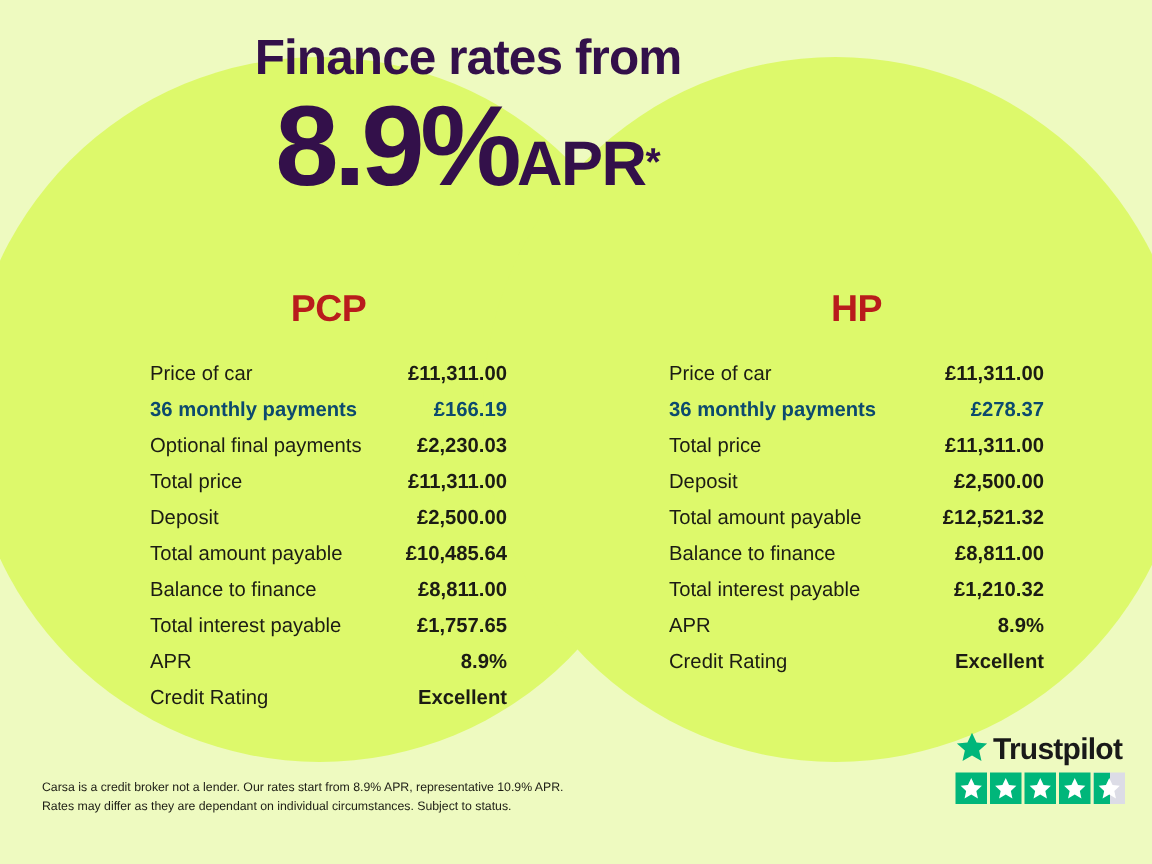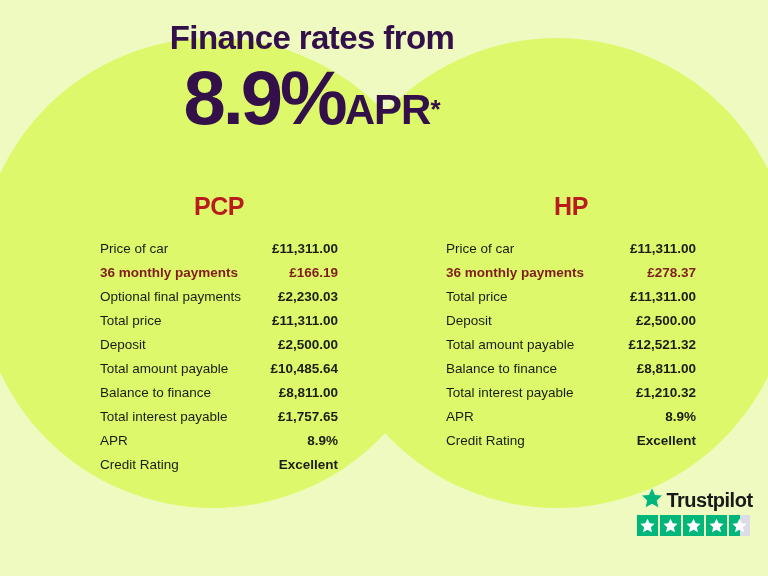--- a/index.html
+++ b/index.html
@@ -118,21 +118,21 @@
     align-items: baseline;
     font-size: 13.5px;
     color: #1c1c14;
     padding: 3.6px 0;
     line-height: 1.25;
     white-space: nowrap;
   }
   .row.bold .row-label,
   .row.bold .row-value {
     font-weight: bold;
-    color: #7f1d1d;
+    color: #0c4a6e;
   }
   .row-label { text-align: left; }
   .row-value { text-align: right; padding-left: 8px; font-weight: bold; }
 
   
   .disclaimer {
     position: absolute;
     left: 28px;
     top: 519px;
     width: 420px;
@@ -146,21 +146,21 @@
   .trustpilot {
     position: absolute;
     left: 637px;
     top: 488px;
     width: 120px;
     z-index: 6;
   }
   .tp-wordmark {
     display: flex;
     align-items: center;
-    justify-content: center;
+    justify-content: flex-start;
     gap: 3px;
     height: 24px;
   }
   .tp-name {
     font-size: 20px;
     font-weight: bold;
     color: #191919;
     letter-spacing: -0.5px;
   }
   .tp-stars {
@@ -290,20 +290,24 @@
           </li>
         <li class="row">
             <span class="row-label">Credit Rating</span>
             <span class="row-value">Excellent</span>
           </li>
       </ul>
     </div>
 
   </div>
 
+  <div class="disclaimer">
+    <p>Carsa is a credit broker not a lender. Our rates start from 8.9% APR, representative 10.9% APR.</p>
+    <p>Rates may differ as they are dependant on individual circumstances. Subject to status.</p>
+  </div>
 
   <div class="trustpilot">
     <div class="tp-wordmark">
       <span>
         <svg width="22" height="22" viewBox="0 0 24 24" aria-hidden="true">
           <polygon points="12,1.6 15.3,8.7 23,9.4 17.2,14.6 18.9,22.2 12,18.2 5.1,22.2 6.8,14.6 1,9.4 8.7,8.7" fill="#00b67a"></polygon>
         </svg>
       </span>
       <span class="tp-name">Trustpilot</span>
     </div>

